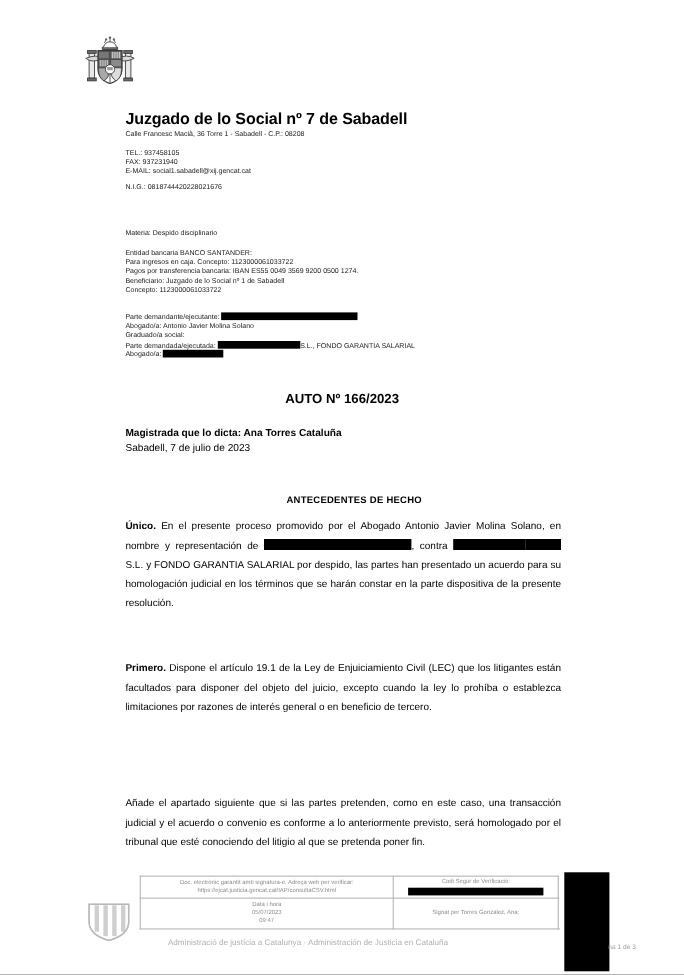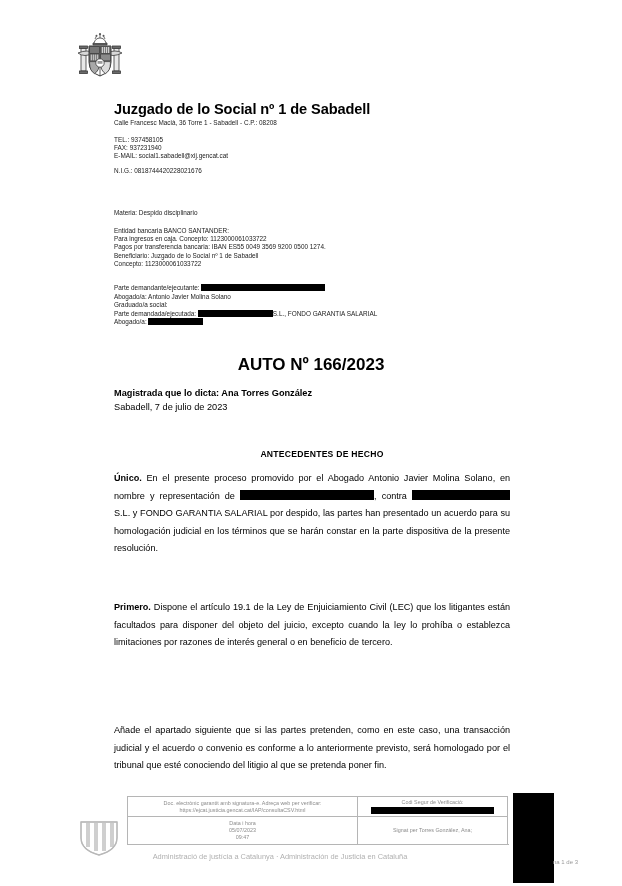--- a/index.html
+++ b/index.html
@@ -116,21 +116,21 @@
     height: 7px;
   }
 
   
   .auto-title {
     position: absolute;
     left: 0;
     top: 355px;
     width: 622px;
     text-align: center;
-    font-size: 17px;
+    font-size: 12px;
     font-weight: bold;
     color: #000;
   }
   .magistrate {
     position: absolute;
     left: 114px;
     top: 388px;
     font-size: 9.2px;
     font-weight: bold;
     color: #000;
@@ -293,21 +293,21 @@
           <rect x="24.6" y="23" width="9.8" height="6.9" fill="#8a8a8a"></rect>
           <path d="M13.6 30.6 h9.8 v2 q0 7 -4.9 10 q-4.9 -3 -4.9 -10 z" fill="#a8a8a8"></path>
           <path d="M24.6 30.6 h9.8 v2 q0 7 -4.9 10 q-4.9 -3 -4.9 -10 z" fill="#dcdcdc"></path>
 
           <circle cx="24" cy="32" r="4.2" fill="#ffffff" stroke="#3a3a3a"></circle>
           <path d="M21.5 30 h5 v2.8 h-5 z" fill="#9a9a9a" stroke="none"></path>
         </g>
       </svg>
     </div>
 
-    <div class="court-title">Juzgado de lo Social nº 1 de Sabadell</div>
+    <div class="court-title">Juzgado de lo Social nº 7 de Sabadell</div>
     <div class="court-address">Calle Francesc Macià, 36 Torre 1 - Sabadell  - C.P.: 08208</div>
 
     <div class="contact-block">
       <div>TEL.: 937458105</div>
       <div>FAX: 937231940</div>
       <div>E-MAIL: social1.sabadell@xij.gencat.cat</div>
     </div>
 
     <div class="nig-line">N.I.G.: 0818744420228021676</div>
     <div class="materia-line">Materia: Despido disciplinario</div>
@@ -331,21 +331,21 @@
         <span>Parte demandada/ejecutada:</span>
         <span class="redact" style="width:75px;"></span><span>S.L., FONDO GARANTIA SALARIAL</span>
       </div>
       <div class="prow">
         <span>Abogado/a:</span>
         <span class="redact" style="width:55px;"></span>
       </div>
     </div>
 
     <div class="auto-title">AUTO Nº 166/2023</div>
-    <div class="magistrate">Magistrada que lo dicta: Ana Torres González</div>
+    <div class="magistrate">Magistrada que lo dicta: Ana Torres Cataluña</div>
     <div class="place-date">Sabadell, 7 de julio de 2023</div>
 
     <div class="section-heading" id="heading-antecedentes">ANTECEDENTES DE HECHO</div>
 
     <div class="para" id="para-unico"><b>Único.</b><span> En el presente proceso promovido por el Abogado Antonio Javier Molina Solano, en nombre y representación de </span><span class="redact-inline" style="width:134px;"></span><span>, contra </span><span class="redact-inline" style="width:66px;"></span><span class="redact-inline" style="width:32px;"></span><span> S.L. y  FONDO GARANTIA SALARIAL por despido, las partes han presentado un acuerdo para su homologación judicial en los términos que se harán constar en la parte dispositiva de la presente resolución.</span></div>
 
 
     <div class="para" id="para-primero"><b>Primero.</b><span> Dispone el artículo 19.1 de la Ley de Enjuiciamiento Civil (LEC) que los litigantes están facultados para disponer del objeto del juicio, excepto cuando la ley lo prohíba o establezca limitaciones por razones de interés general o en beneficio de tercero.</span></div>
 
     <div class="para" id="para-anade">Añade el apartado siguiente que si las partes pretenden, como en este caso, una transacción judicial y el acuerdo o convenio es conforme a lo anteriormente previsto, será homologado por el tribunal que esté conociendo del litigio al que se pretenda poner fin.</div>

